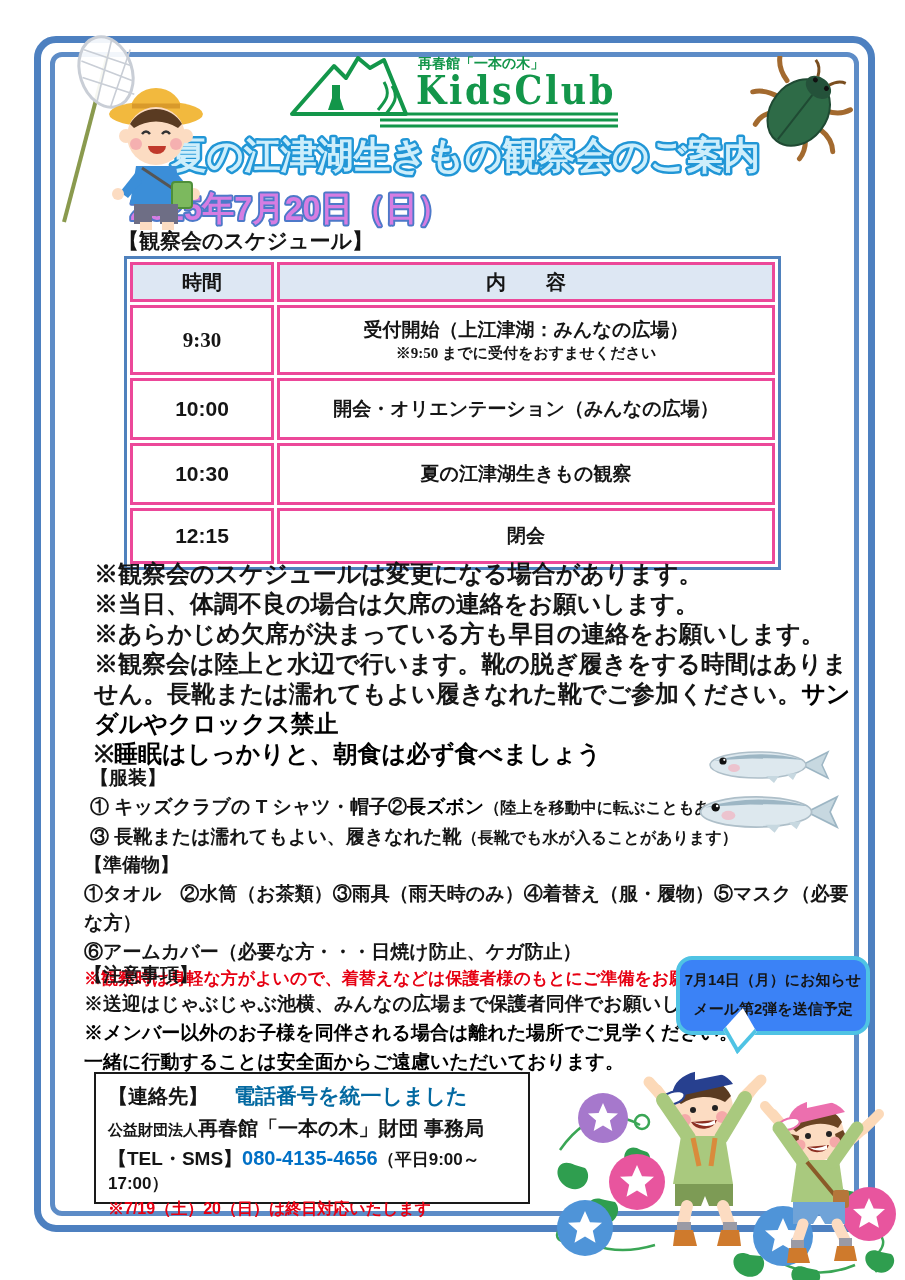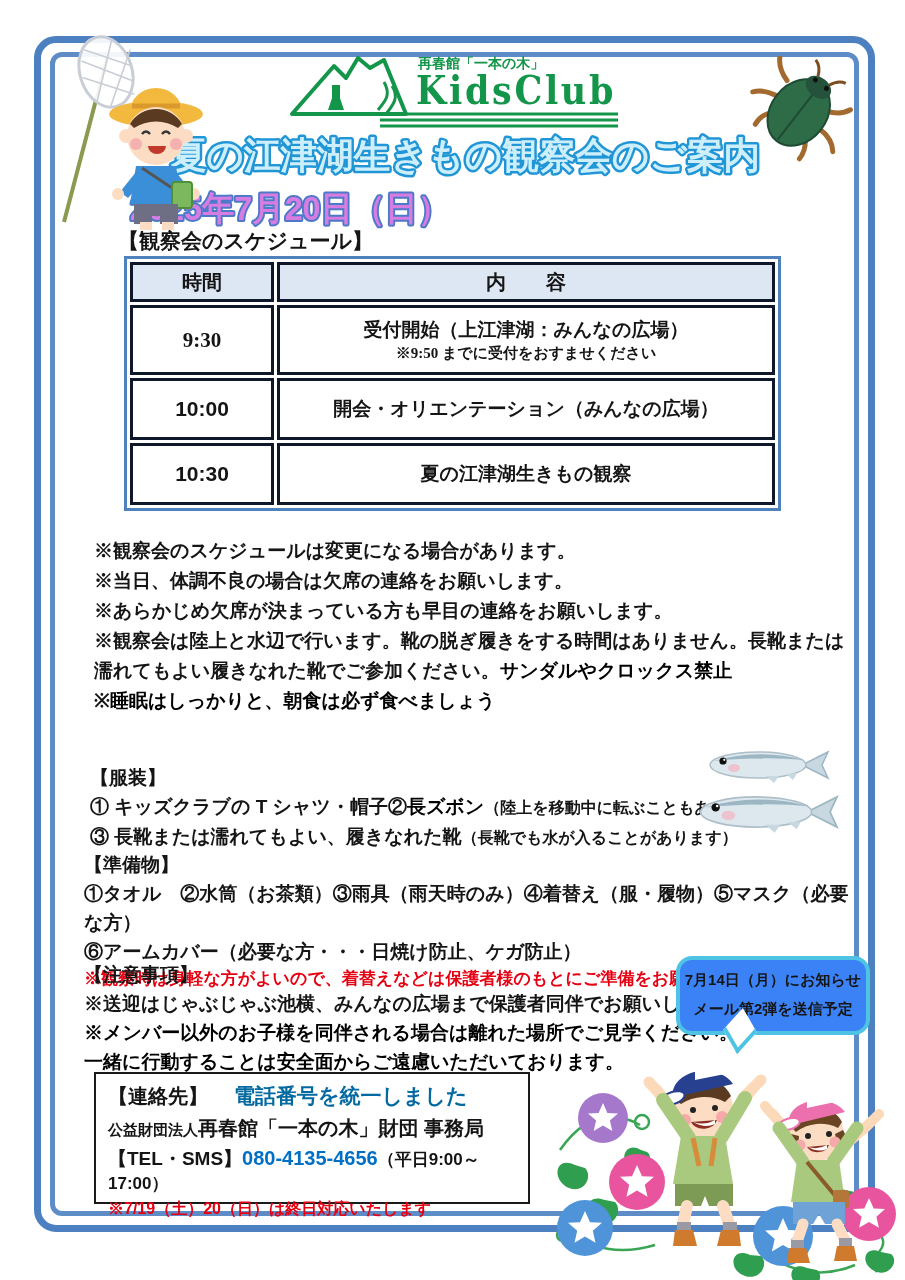--- a/index.html
+++ b/index.html
@@ -14,29 +14,29 @@
   svg{display:block;}
   
   .logo{left:288px;top:52px;width:335px;height:80px;z-index:3;}
   
   .title-svg{left:150px;top:126px;width:630px;height:60px;z-index:4;}
   .date-svg{left:126px;top:182px;width:380px;height:52px;z-index:4;}
   .sched-heading{left:118px;top:227px;font-size:21px;font-weight:700;z-index:4;}
   
   .sched{left:124px;top:256px;width:657px;border-collapse:separate;border-spacing:3px;
          border:3px solid #4f81bd;background:#fff;z-index:4;position:absolute;}
-  .sched th,.sched td{border:3px solid #0f172a;text-align:center;vertical-align:middle;padding:2px 4px;}
+  .sched th,.sched td{border:3px solid #ec4899;text-align:center;vertical-align:middle;padding:2px 4px;}
   .sched th{background:#dde7f3;font-size:20px;font-weight:700;height:30px;}
   .sched td.time{font-size:21px;font-weight:700;width:130px;}
   .sched td.content{font-size:19px;font-weight:600;}
   .sched tr.r1 td{height:60px;font-family:Liberation Serif, serif;} .sched tr.r2 td{height:52px;}
   .sched tr.r3 td{height:52px;} .sched tr.r4 td{height:46px;}
   .subnote{font-size:15px;font-weight:600;margin-top:1px;}
   
-  .notes{left:94px;top:536px;width:758px;font-size:19px;line-height:30px;font-weight:600;z-index:4;}
+  .notes{left:94px;top:559px;width:758px;font-size:24px;line-height:30px;font-weight:600;z-index:4;}
   
   .sec{z-index:4;font-size:19px;font-weight:600;line-height:29px;width:770px;}
   .clothing{left:90px;top:763px;}
   .prep{left:84px;top:850px;}
   .caution{left:84px;top:960px;}
   .sec .head{font-weight:700;}
   .small-paren{font-size:16px;}
   .warn-red{font-size:17px;font-weight:700;color:#e60012;line-height:26px;}
   .red-bold{color:#000000;font-weight:700;}
   
@@ -148,20 +148,24 @@
         <div class="subnote">※9:50 までに受付をおすませください</div>
       </td>
     </tr>
     <tr class="r2">
       <td class="time">10:00</td>
       <td class="content">開会・オリエンテーション（みんなの広場）</td>
     </tr>
     <tr class="r3">
       <td class="time">10:30</td>
       <td class="content">夏の江津湖生きもの観察</td>
+    </tr>
+    <tr class="r4">
+      <td class="time">12:15</td>
+      <td class="content">閉会</td>
     </tr>
   </tbody>
     </table>
 
   <div class="abs notes">
     <div class="nline">※観察会のスケジュールは変更になる場合があります。</div>
     <div class="nline">※当日、体調不良の場合は欠席の連絡をお願いします。</div>
     <div class="nline">※あらかじめ欠席が決まっている方も早目の連絡をお願いします。</div>
     <div class="nline"><span>※観察会は陸上と水辺で行います。靴の脱ぎ履きをする時間はありません。長靴または濡れてもよい履きなれた靴でご参加ください。</span><span class="red-bold">サンダルやクロックス禁止</span></div>
     <div class="nline"><span>※</span><span class="red-bold">睡眠はしっかりと、朝食は必ず食べましょう</span></div>

